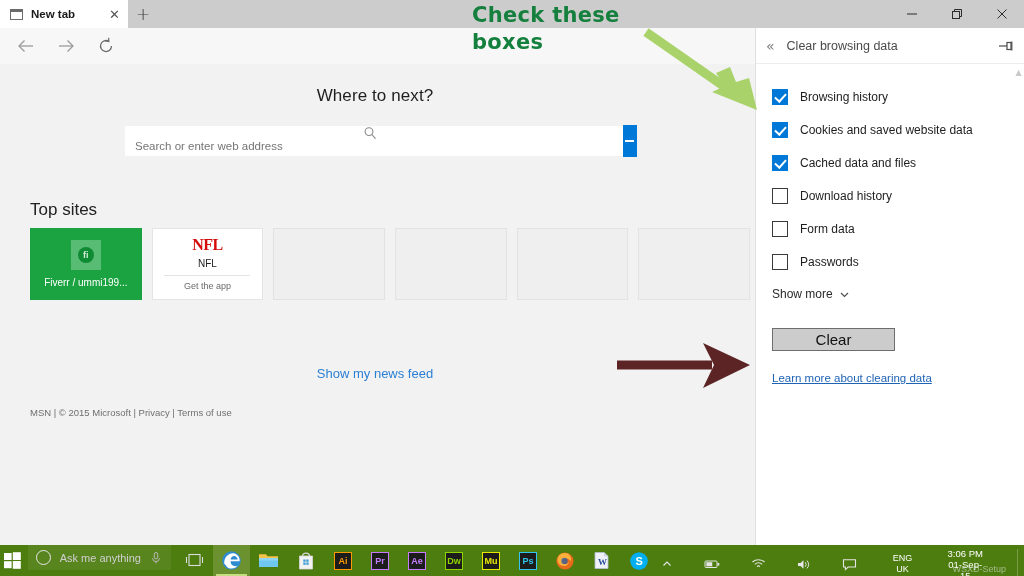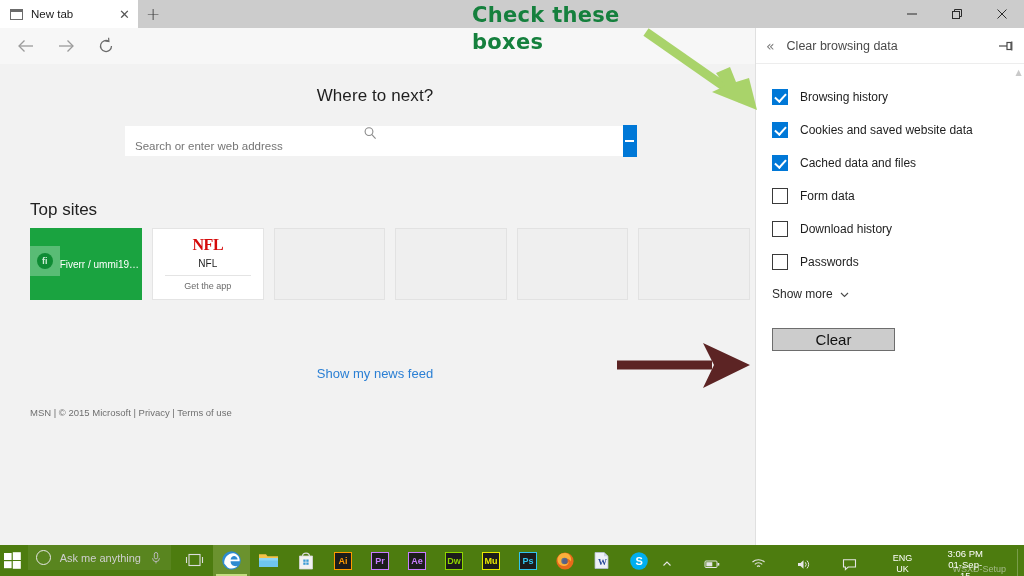--- a/index.html
+++ b/index.html
@@ -16,22 +16,22 @@
     position: absolute; left: 0; top: 0; width: 1024px; height: 545px;
     background: #ffffff;
   }
 
   
   .tabstrip {
     position: relative; height: 28px; background: #cccccc;
     display: flex; align-items: stretch;
   }
   .tab {
-    width: 138px; background: #ffffff; display: flex; align-items: center;
-    padding: 0 8px 0 10px; position: relative; height: 28px;
+    width: 128px; background: #ffffff; display: flex; align-items: center;
+    padding: 0 8px 0 10px; position: relative; height: 28px; font-weight: bold;
   }
   .tab-icon {
     width: 13px; height: 11px; border: 1.4px solid #6b6b6b; border-top-width: 3px;
     margin-right: 8px; flex: 0 0 auto;
   }
   .tab-title {
     font-size: 11.5px; color: #1a1a1a; white-space: nowrap; overflow: hidden;
     text-overflow: ellipsis; flex: 1 1 auto;
   }
   .tab-close {
@@ -95,21 +95,21 @@
     background: #ffffff;
   }
 
   .topsites-label {
     margin: 44px 0 8px 30px; font-size: 17px; color: #222;
   }
   .tiles { display: flex; margin-left: 30px; gap: 10px; }
   .tile { width: 112px; height: 72px; position: relative; }
   .tile-empty { background: #efefef; border: 1px solid #e2e2e2; }
   .tile-fiverr {
-    background: #1aa340; display: flex; 
+    background: #1aa340; display: flex; flex-direction: column;
     align-items: center; justify-content: center;
   }
   .fiverr-badge {
     width: 30px; height: 30px; background: rgba(255,255,255,.28);
     display: flex; align-items: center; justify-content: center; margin-bottom: 7px;
   }
   .fiverr-dot {
     width: 16px; height: 16px; border-radius: 50%; background: #0f8b34;
     display: flex; align-items: center; justify-content: center;
     color: #cdebd6; font-size: 9px; font-weight: bold;
@@ -411,42 +411,43 @@
         <div class="cb-row checked">
           <span class="cb-box"></span>
           <span class="cb-label">Cookies and saved website data</span>
         </div>
         <div class="cb-row checked">
           <span class="cb-box"></span>
           <span class="cb-label">Cached data and files</span>
         </div>
         <div class="cb-row">
           <span class="cb-box"></span>
-          <span class="cb-label">Form data</span>
+          <span class="cb-label">Download history</span>
         </div>
         <div class="cb-row">
           <span class="cb-box"></span>
-          <span class="cb-label">Download history</span>
+          <span class="cb-label">Form data</span>
         </div>
         <div class="cb-row">
           <span class="cb-box"></span>
           <span class="cb-label">Passwords</span>
         </div>
 
         <div class="showmore">
           <span>Show more</span>
           <span class="chev">
             <svg width="11" height="11" viewBox="0 0 11 11">
               <polyline points="2,4 5.5,7.5 9,4" fill="none" stroke="#4a4a4a" stroke-width="1.1"></polyline>
             </svg>
           </span>
         </div>
 
         <button class="clear-btn">Clear</button>
 
+        <div><span class="learn-link">Learn more about clearing data</span></div>
       </div>
     </div>
   </div>
 
   <div class="anno-text">
     <div>Check these</div>
     <div>boxes</div>
   </div>
 
   <svg class="anno-svg" width="1024" height="576">

